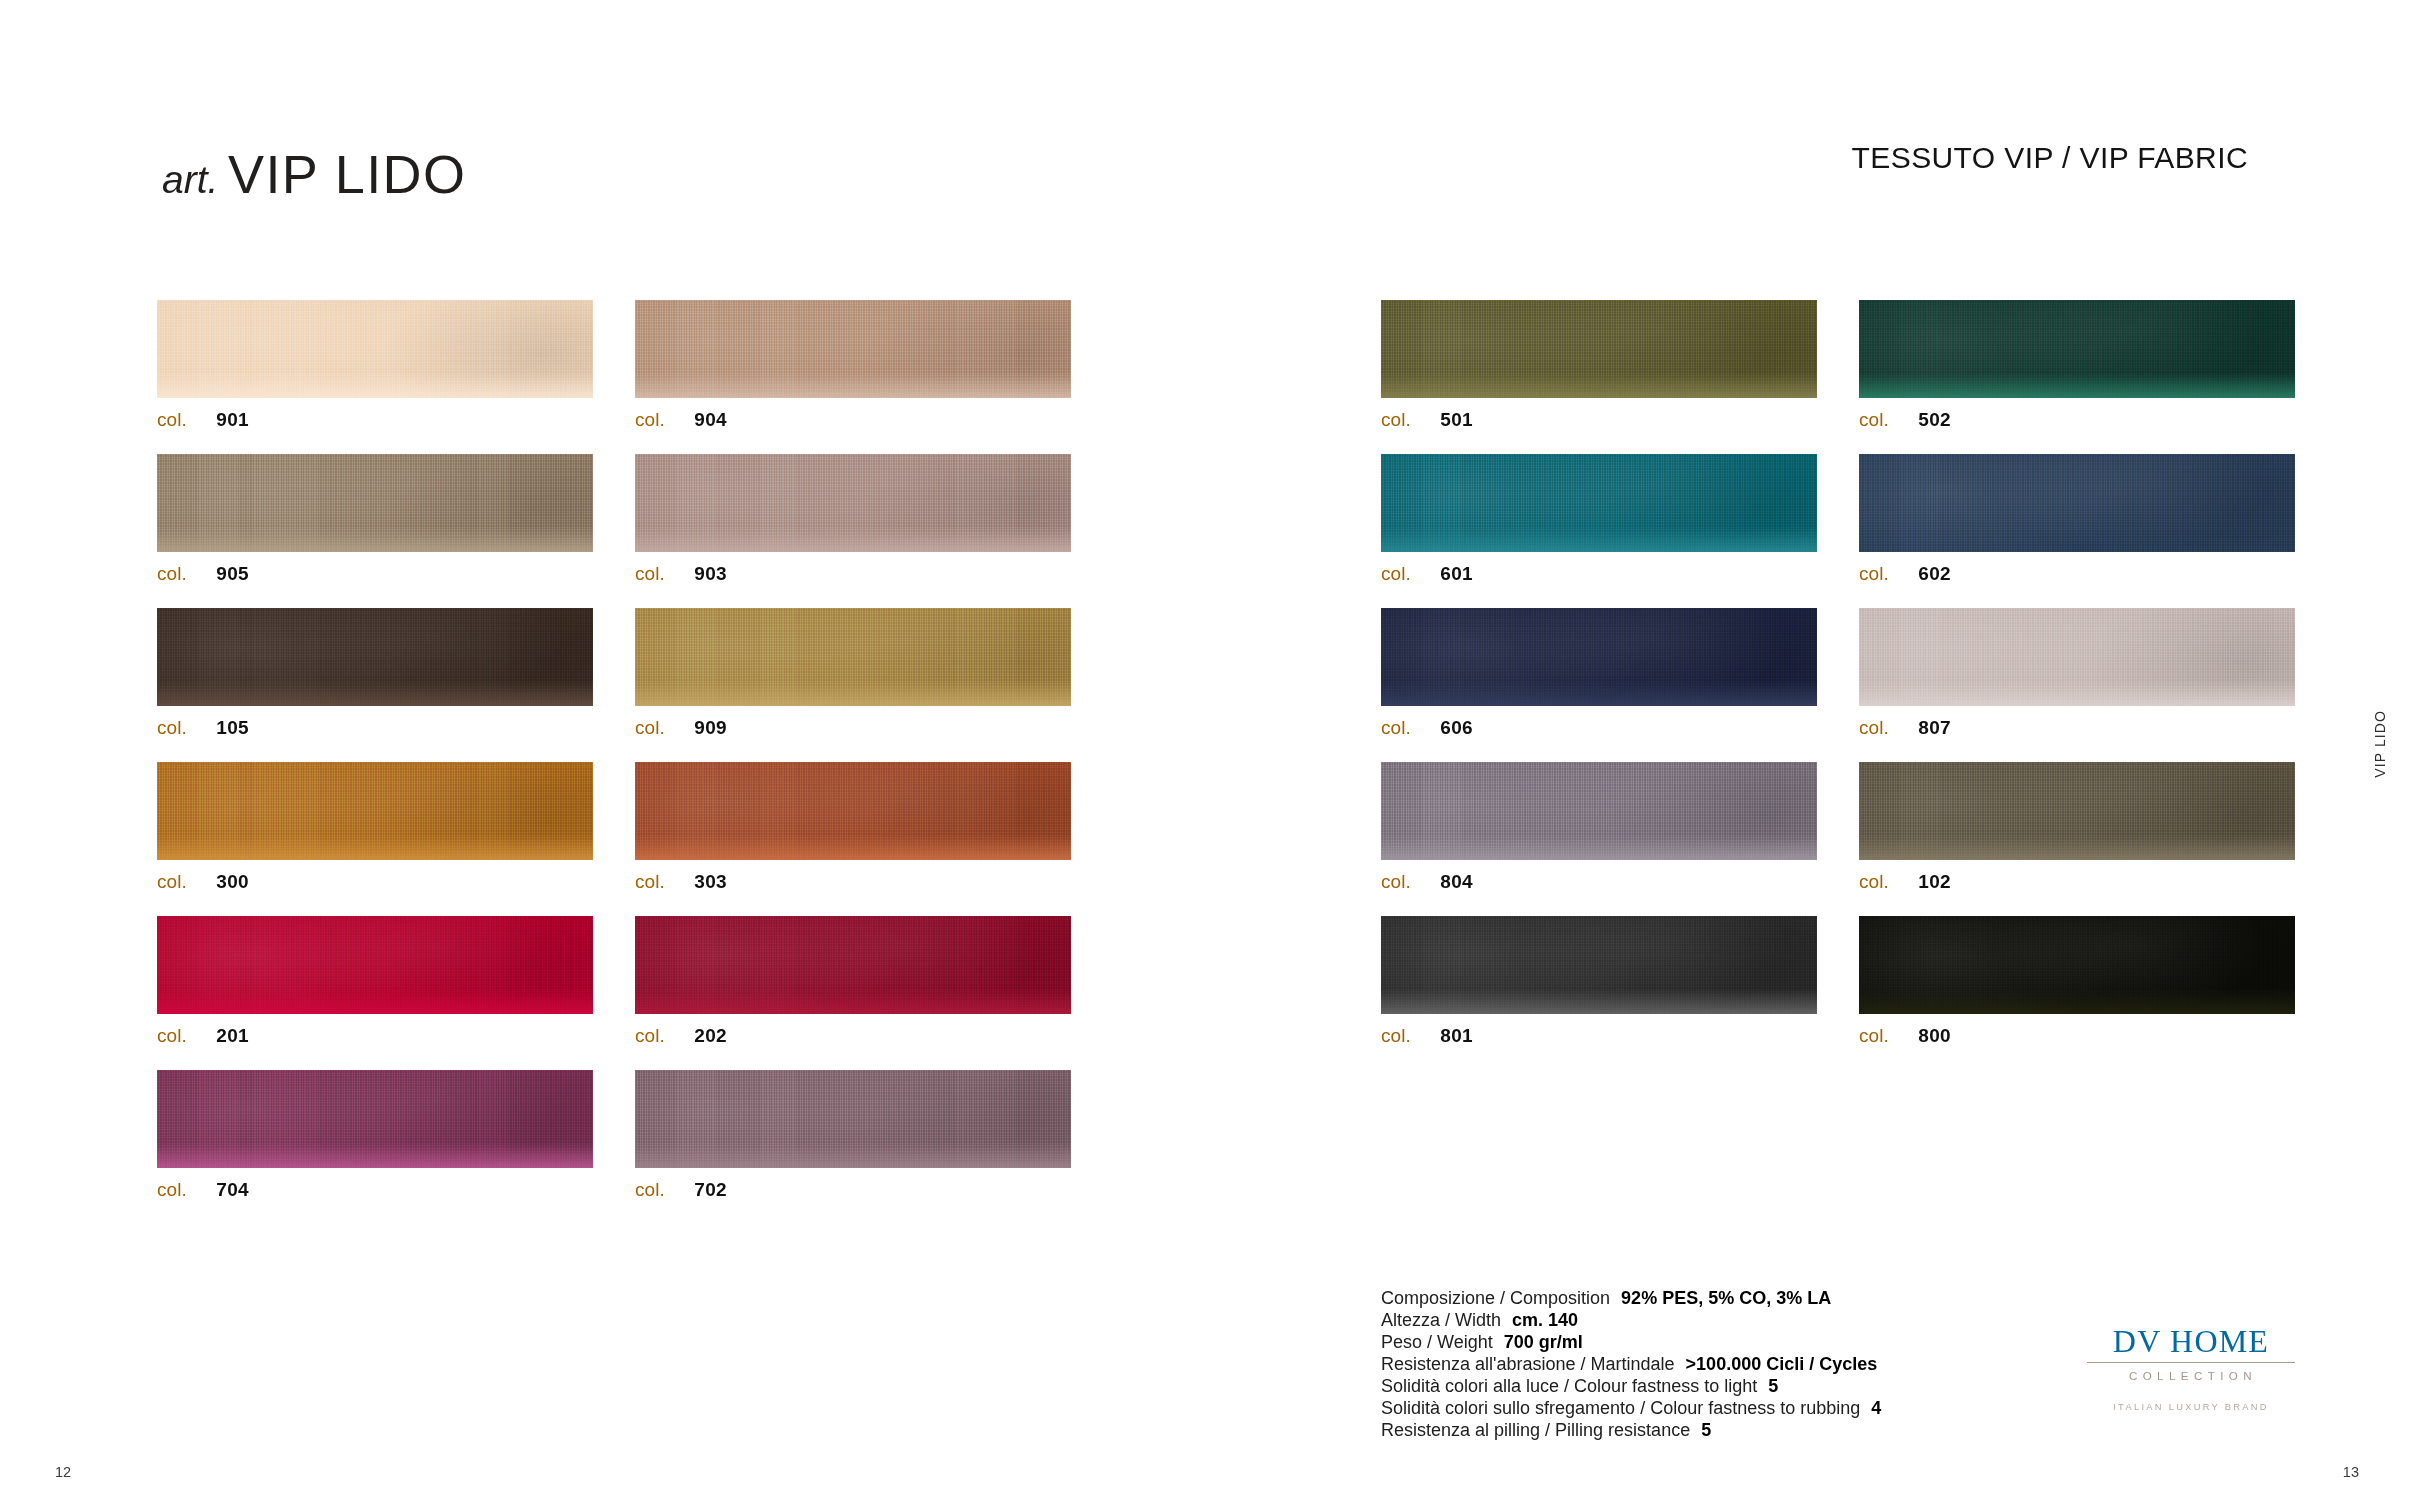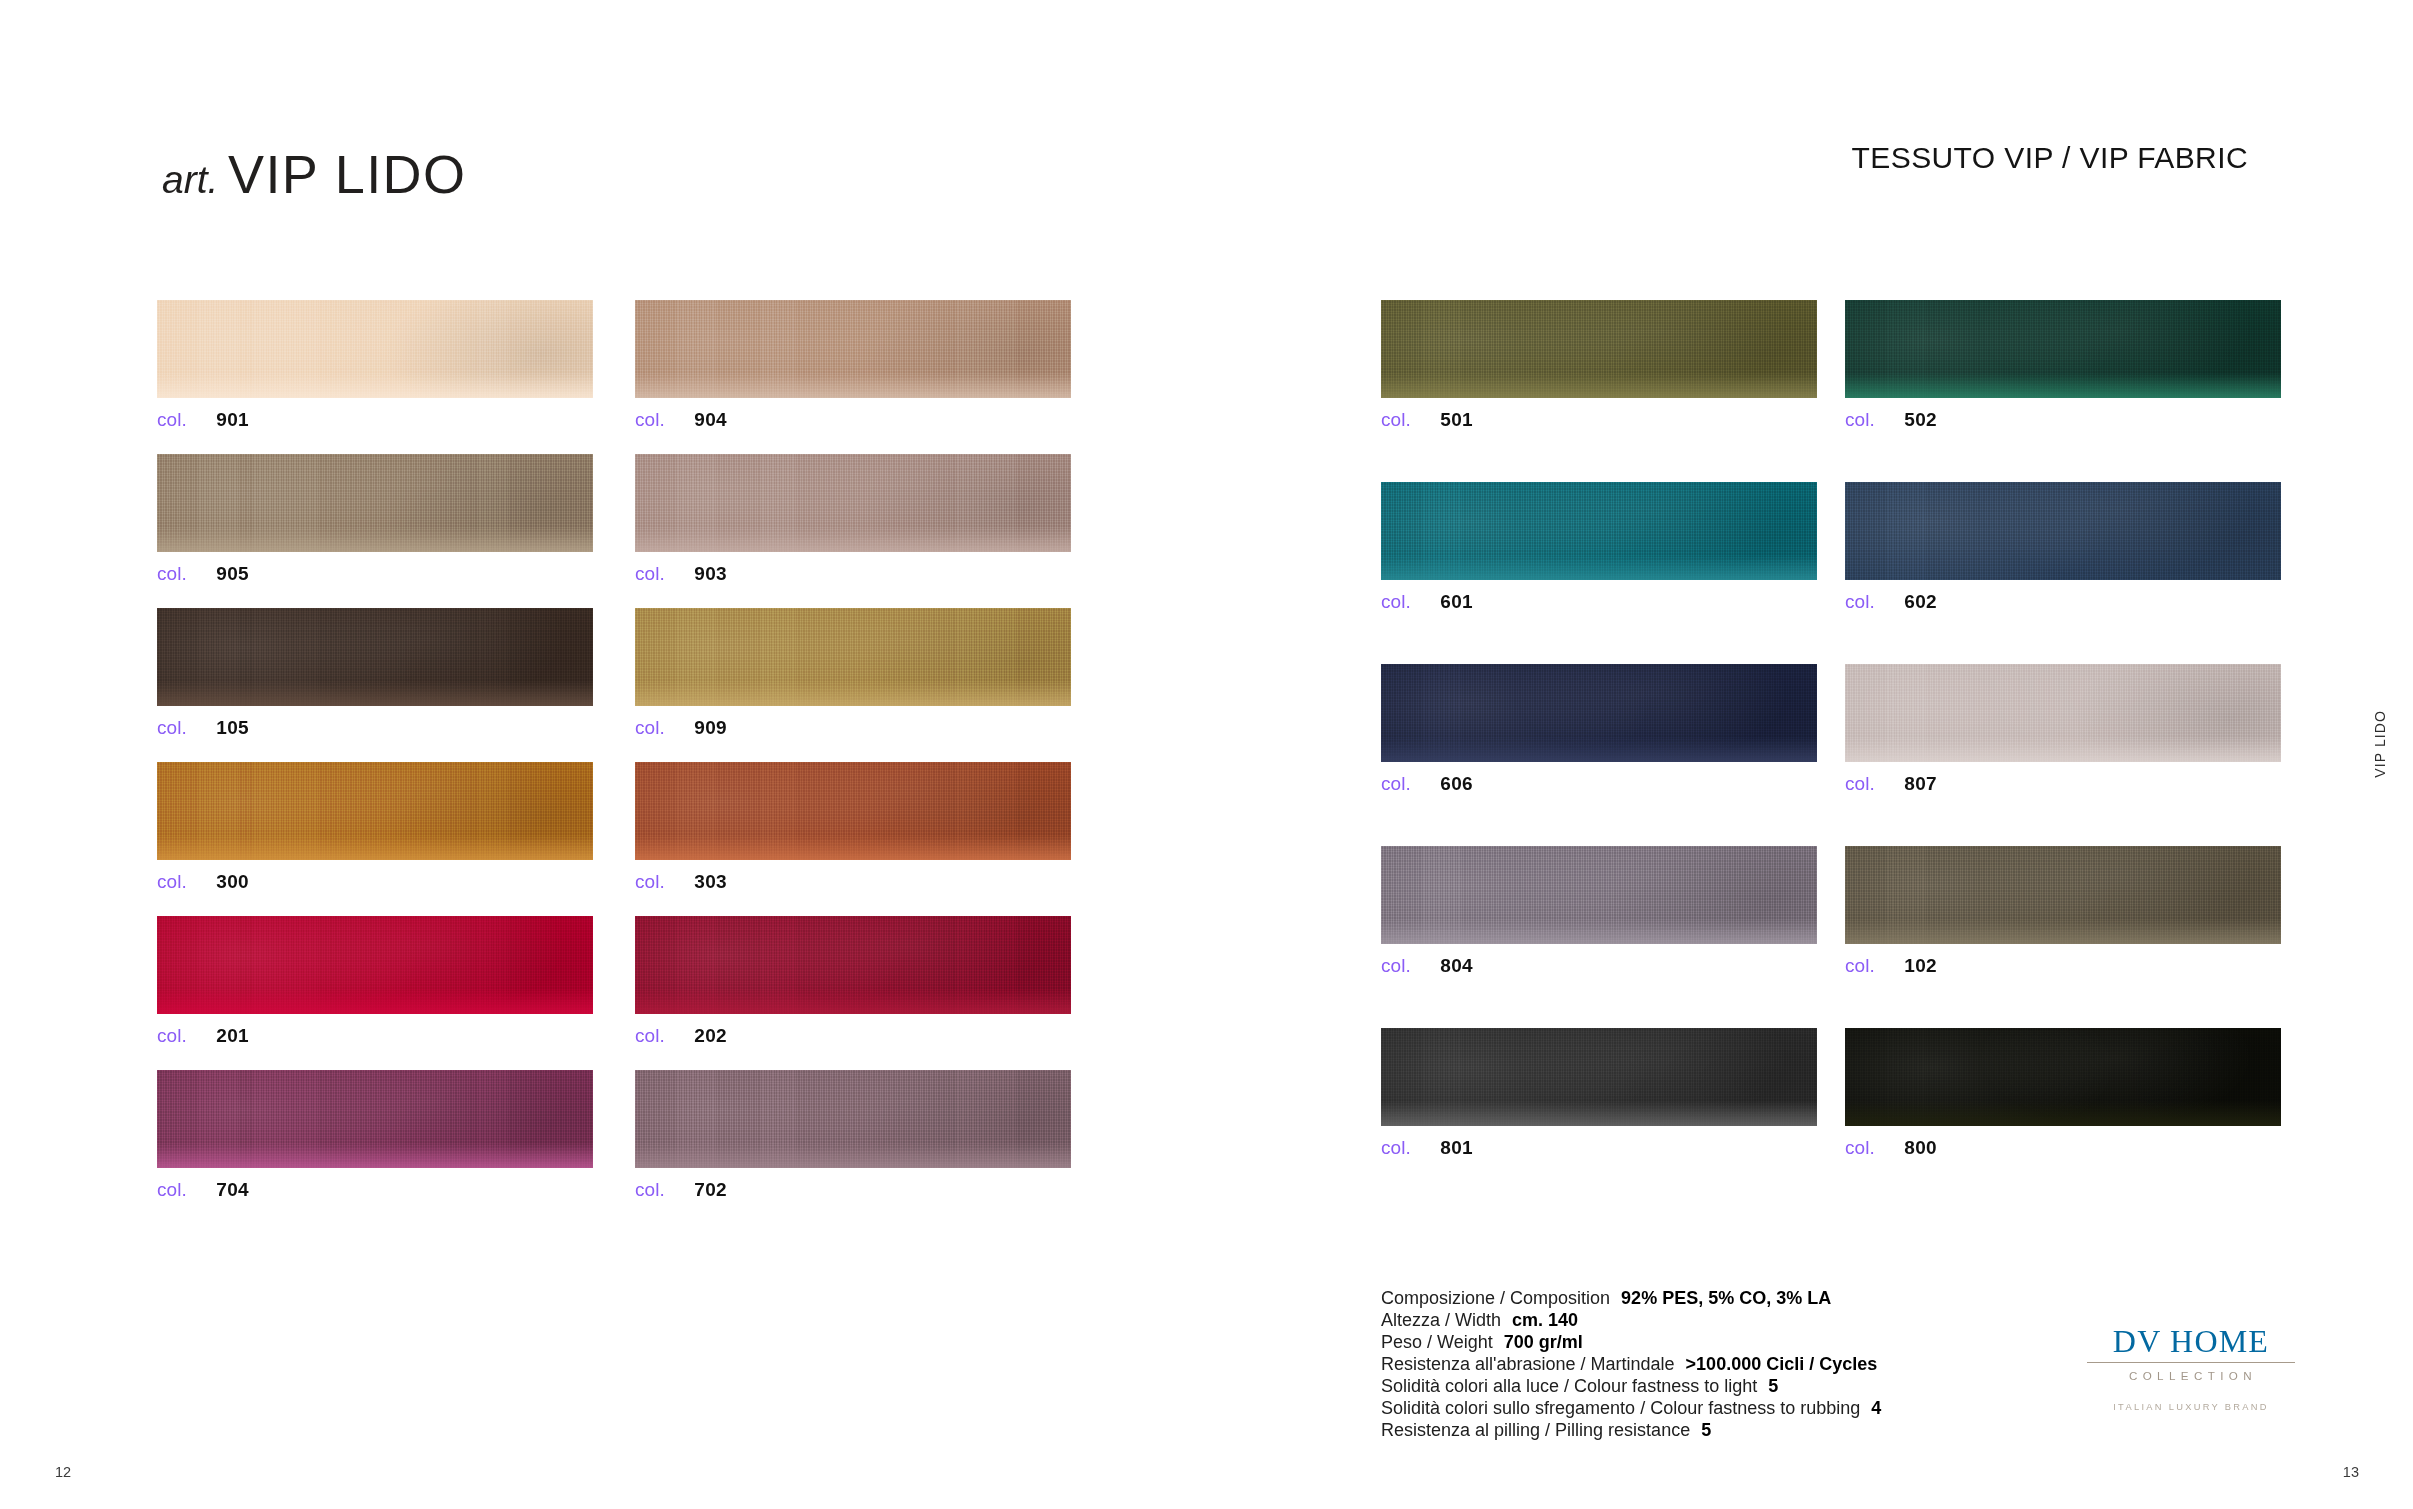--- a/index.html
+++ b/index.html
@@ -27,21 +27,21 @@
   
   .swatch-grid{position:absolute;display:grid;}
   #left-grid{
     left:157px;top:300px;
     grid-template-columns:436px 436px;
     column-gap:42px;row-gap:0;
   }
   #right-grid{
     left:1381px;top:300px;
     grid-template-columns:436px 436px;
-    column-gap:42px;row-gap:0;gap:28px;
+    column-gap:42px;row-gap:0;
   }
 
   .swatch-cell{height:154px;}
   .swatch-chip{
     width:436px;height:98px;position:relative;overflow:hidden;
     background-repeat:repeat, repeat, no-repeat;
   }
   .swatch-chip .weave{
     position:absolute;inset:0;
     background-image:
@@ -57,21 +57,21 @@
       radial-gradient(ellipse 45% 100% at 62% 30%, rgba(255,255,255,.07), transparent 70%),
       radial-gradient(ellipse 50% 110% at 88% 55%, rgba(0,0,0,.10), transparent 72%);
   }
   .swatch-chip .sheen{
     position:absolute;left:0;right:0;bottom:0;height:25px;
   }
   .swatch-label{
     margin-top:10.6px;font-size:19px;letter-spacing:0.1px;color:#111;
     font-weight:400;white-space:nowrap;
   }
-  .swatch-label .col{font-weight:300;color:#8b5cf6;}
+  .swatch-label .col{font-weight:300;color:#a16207;}
   .swatch-label .num{font-weight:700;letter-spacing:0.2px;margin-left:24px;}
 
   
   #side-tab{
     position:absolute;right:26px;top:710px;
     font-size:14px;letter-spacing:1.1px;color:#2c2c2c;
     writing-mode:vertical-rl;text-orientation:mixed;
     transform:rotate(180deg);transform-origin:center;
     white-space:nowrap;
   }

